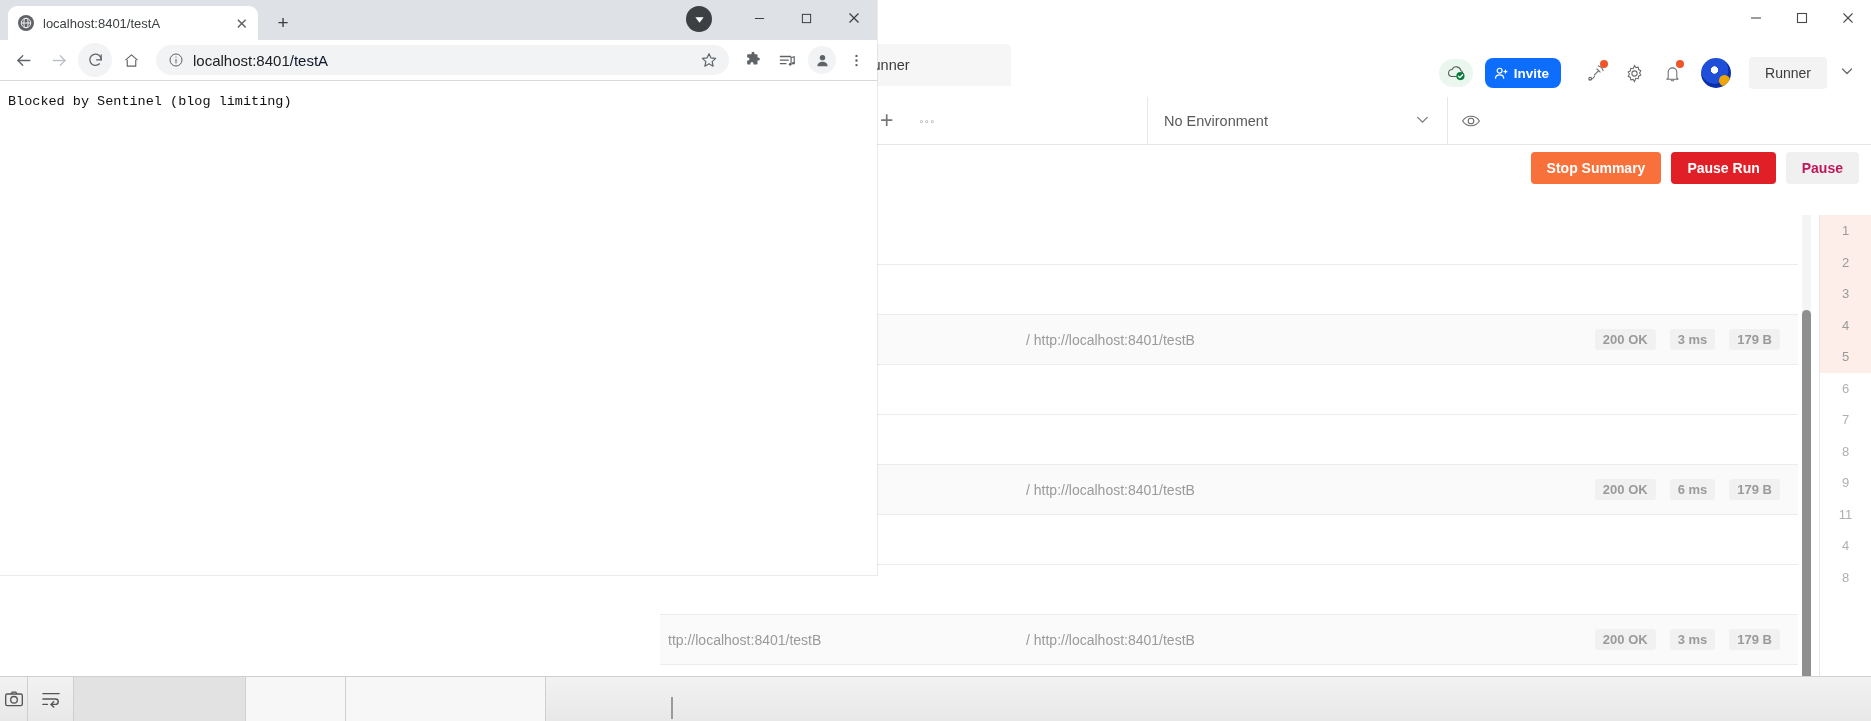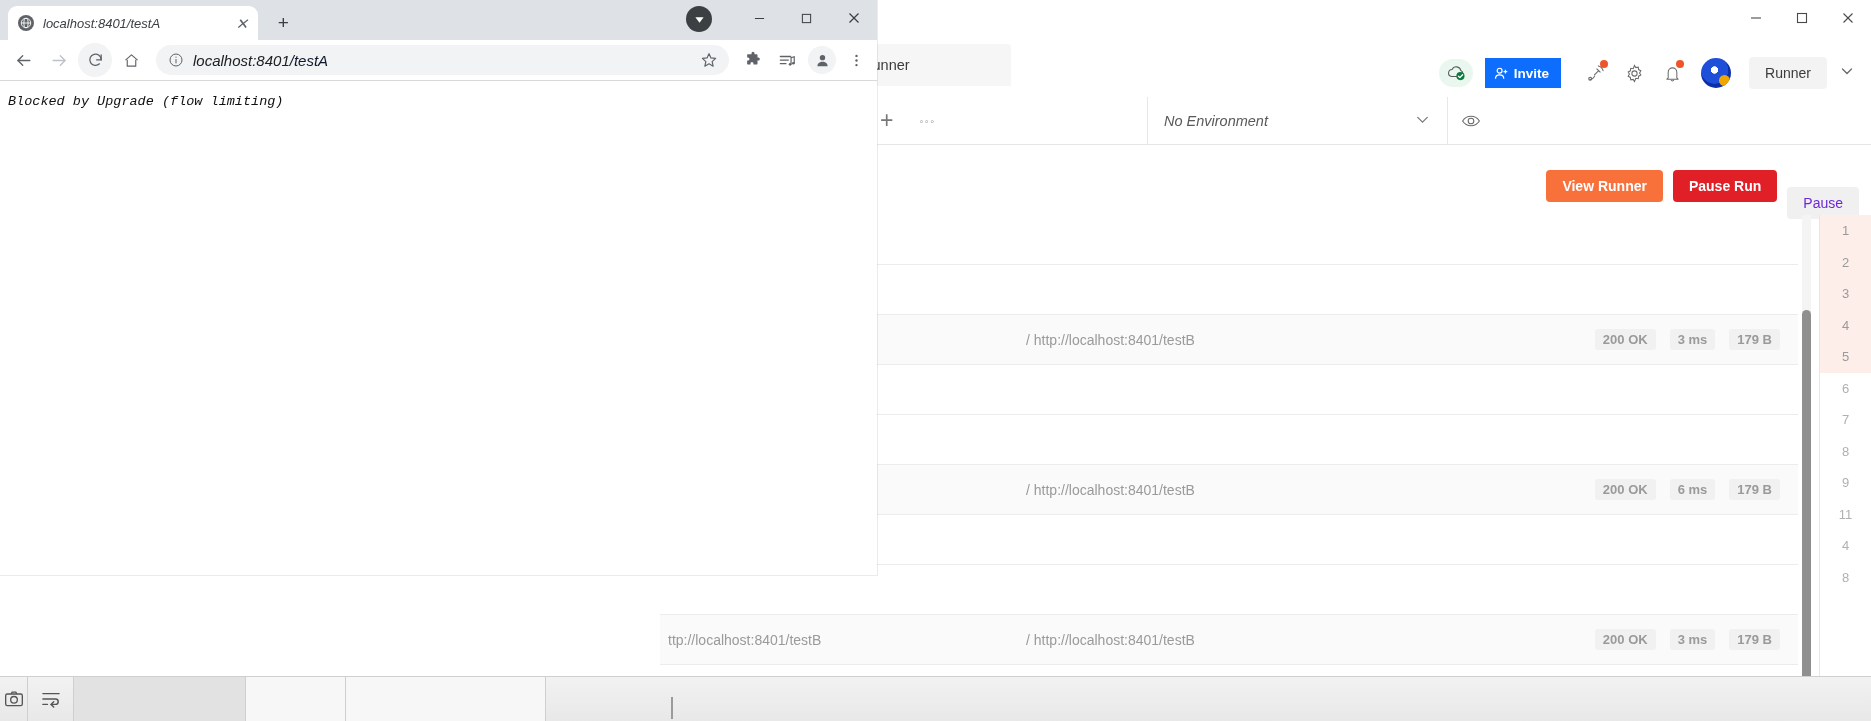--- a/index.html
+++ b/index.html
@@ -43,21 +43,21 @@
   }
   .pm-icon-btn {
     width: 38px; height: 38px; display: flex; align-items: center; justify-content: center;
     position: relative; color: #6b6b6b;
   }
   .pm-sync {
     width: 34px; height: 28px; border-radius: 14px; background: #e9f7ef;
     display:flex; align-items:center; justify-content:center; margin-right: 12px;
   }
   .pm-invite {
-    background: #0d6efd; color: #fff; border: none; border-radius: 0;
+    background: #0d6efd; color: #fff; border: none; border-radius: 8px;
     height: 30px; padding: 0 12px 0 9px; font-size: 13.5px; font-weight: 600;
     display: flex; align-items: center; gap: 5px; cursor: pointer; margin-right: 16px;
   }
   .pm-dot {
     position: absolute; top: 6px; right: 7px; width: 8px; height: 8px;
     border-radius: 50%; background: #f0552a;
   }
   .pm-avatar {
     width: 30px; height: 30px; border-radius: 50%;
     background: radial-gradient(circle at 45% 40%, #ffffff 0 14%, #1f4fd8 16% 55%, #0b2fa8 57% 100%);
@@ -93,34 +93,33 @@
   .pm-tab-actions {
     display: flex; align-items: center; gap: 26px; padding: 0 20px;
     border-right: 1px solid #e6e6e6; min-width: 288px;
   }
   .pm-plus { font-size: 23px; color: #777; line-height: 1; font-weight: 300; }
   .pm-ellipsis { font-size: 11px; color: #8a8a8a; letter-spacing: 1.5px; }
   .pm-env {
     display: flex; align-items: center; width: 300px; padding: 0 16px;
     justify-content: space-between; font-size: 14.5px; color: #5a5a5a;
     border-right: 1px solid #e6e6e6;
-    font-style: italic;
   }
   .pm-eye { display:flex; align-items:center; justify-content:center; width: 46px; color:#6b6b6b; }
 
   
   .pm-actions {
     position: absolute; right: 12px; top: 152px;
     display: flex; align-items: center; gap: 10px;
   }
   .btn { border: none; border-radius: 4px; height: 32px; padding: 0 16px;
          font-size: 14px; font-weight: 700; cursor: pointer; }
   .btn-summary { background: #f8713b; color: #fff; }
   .btn-stop { background: #e01f26; color: #fff; }
-  .btn-pause { background: #f0f0f0; color: #6d28d9; font-weight: 400; margin-top: 35px; }
+  .btn-pause { background: #f0f0f0; color: #be185d; font-weight: 700; }
 
   .pm-runinfo {
     position: absolute; left: 790px; top: 158px;
     font-size: 14px; color: #8a8a8a;
   }
 
   
   .pm-results {
     position: absolute; left: 660px; top: 215px; right: 73px; bottom: 0;
     overflow: hidden;
@@ -163,21 +162,20 @@
     position: absolute; right: 18px; bottom: 8px;
     font-size: 17px; color: #d2d2d2; letter-spacing: .3px;
     pointer-events: none; white-space: nowrap;
   }
 
   
   #chrome {
     position: absolute; left: 0; top: 0; width: 877px; height: 575px;
     background: #dee1e6; box-shadow: 0 0 0 1px rgba(0,0,0,.08);
     overflow: hidden;
-    font-style: italic;
   }
   .cr-tabbar { position: relative; height: 40px; }
   .cr-tab {
     position: absolute; left: 8px; top: 6px; width: 250px; height: 34px;
     background: #fff; border-radius: 9px 9px 0 0;
     display: flex; align-items: center; padding: 0 10px; gap: 9px;
   }
   .cr-favicon {
     width: 16px; height: 16px; border-radius: 50%;
     background: #5f6368; display: flex; align-items: center; justify-content: center;
@@ -369,21 +367,21 @@
         <svg width="20" height="20" viewBox="0 0 22 22" fill="none" stroke="#6b6b6b" stroke-width="1.2">
           <path d="M1.8 11S5 5.8 11 5.8 20.2 11 20.2 11 17 16.2 11 16.2 1.8 11 1.8 11z"></path>
           <circle cx="11" cy="11" r="3.1"></circle>
         </svg>
       </div>
     </div>
 
     <div class="pm-runinfo">now</div>
 
     <div class="pm-actions">
-      <button class="btn btn-summary">View Runner</button>
+      <button class="btn btn-summary">Stop Summary</button>
       <button class="btn btn-stop">Pause Run</button>
       <button class="btn btn-pause">Pause</button>
     </div>
 
     <div class="pm-results">
 
       <div class="res-row">
         <span class="res-note">ny tests.</span>
       </div>
       <div class="res-row"></div>
@@ -559,21 +557,21 @@
       <div class="cr-menu">
         <svg width="17" height="17" viewBox="0 0 24 24" fill="#5f6368">
           <circle cx="12" cy="5.5" r="1.7"></circle>
             <circle cx="12" cy="12" r="1.7"></circle>
             <circle cx="12" cy="18.5" r="1.7"></circle>
         </svg>
       </div>
     </div>
 
     <div class="cr-content">
-      <div class="cr-body-text">Blocked by Upgrade (flow limiting)</div>
+      <div class="cr-body-text">Blocked by Sentinel (blog limiting)</div>
     </div>
   </div>
 
   <div id="taskbar">
     <div class="tb-cell tb-seg1">
       <svg width="20" height="18" viewBox="0 0 24 20" fill="none" stroke="#555" stroke-width="1.6">
         <rect x="2" y="4" width="20" height="14" rx="2"></rect>
           <circle cx="12" cy="11" r="4"></circle>
           <path d="M8.5 4l1.3-2.2h4.4L15.5 4"></path>
       </svg>

